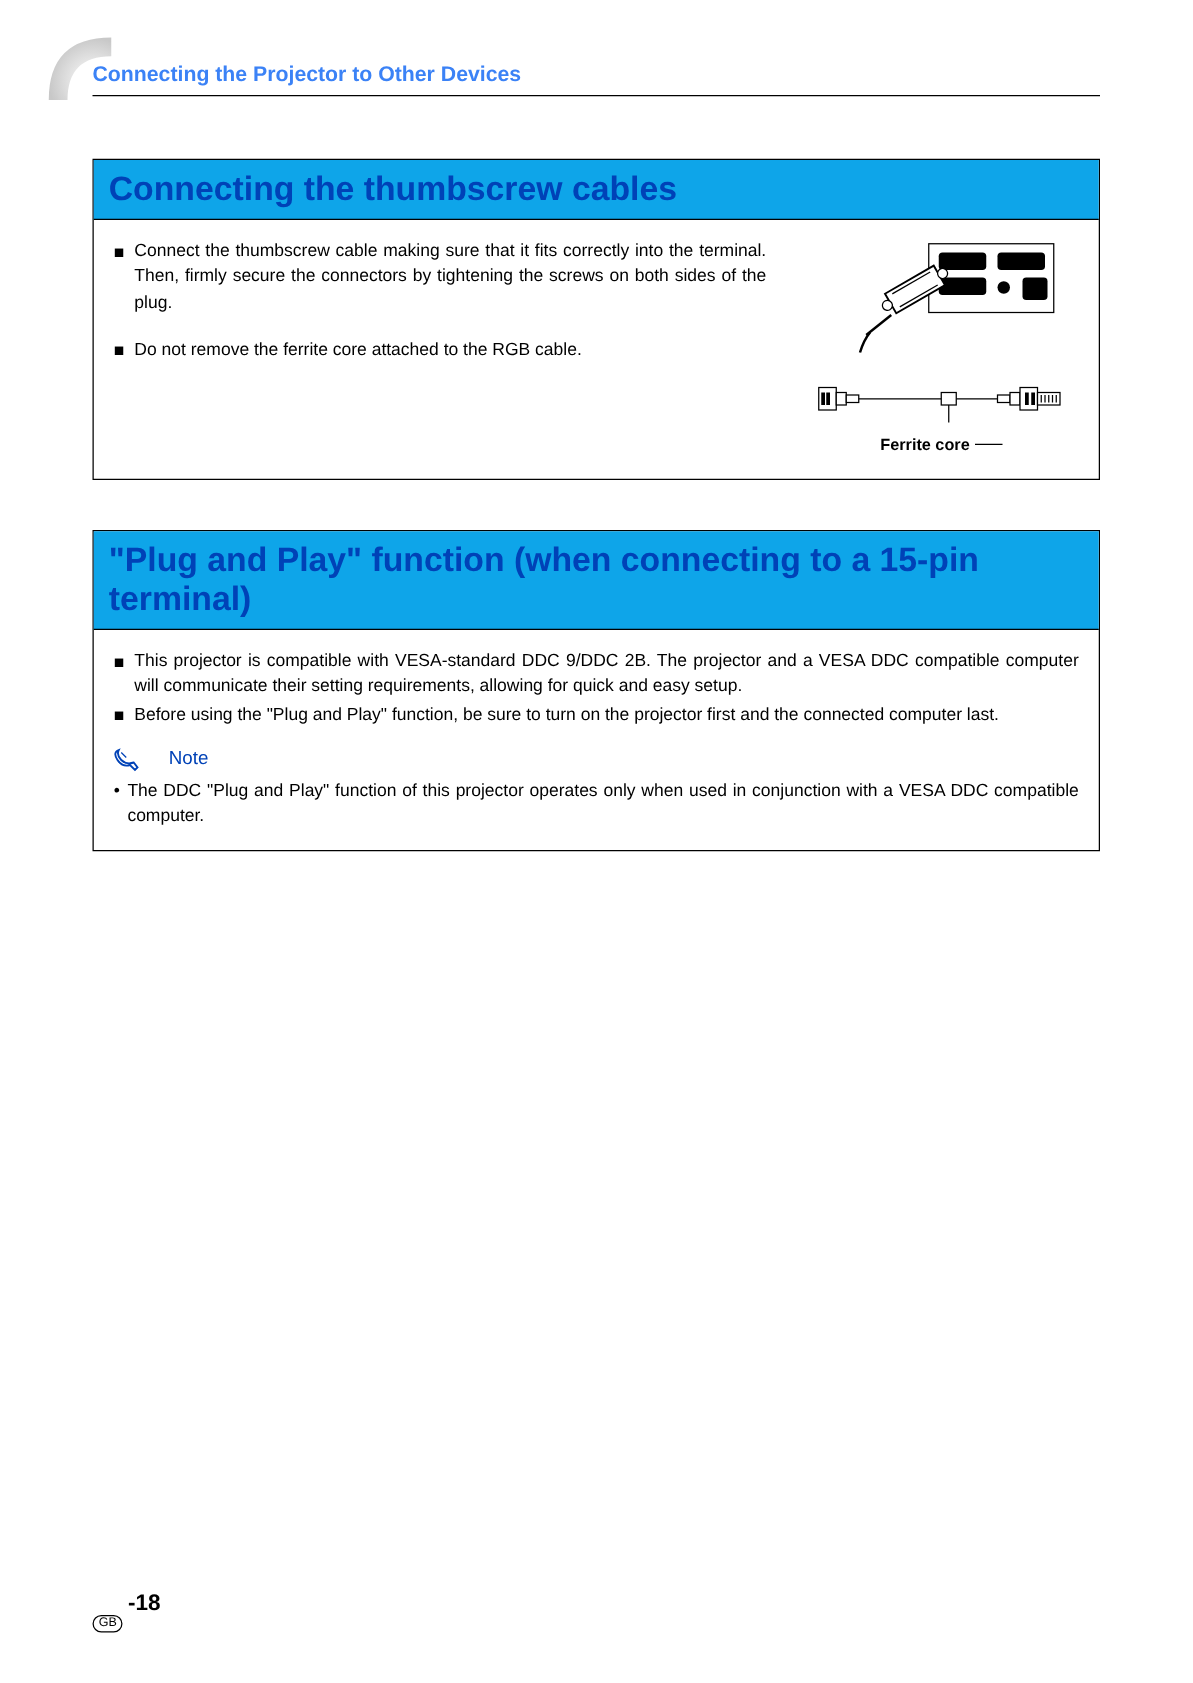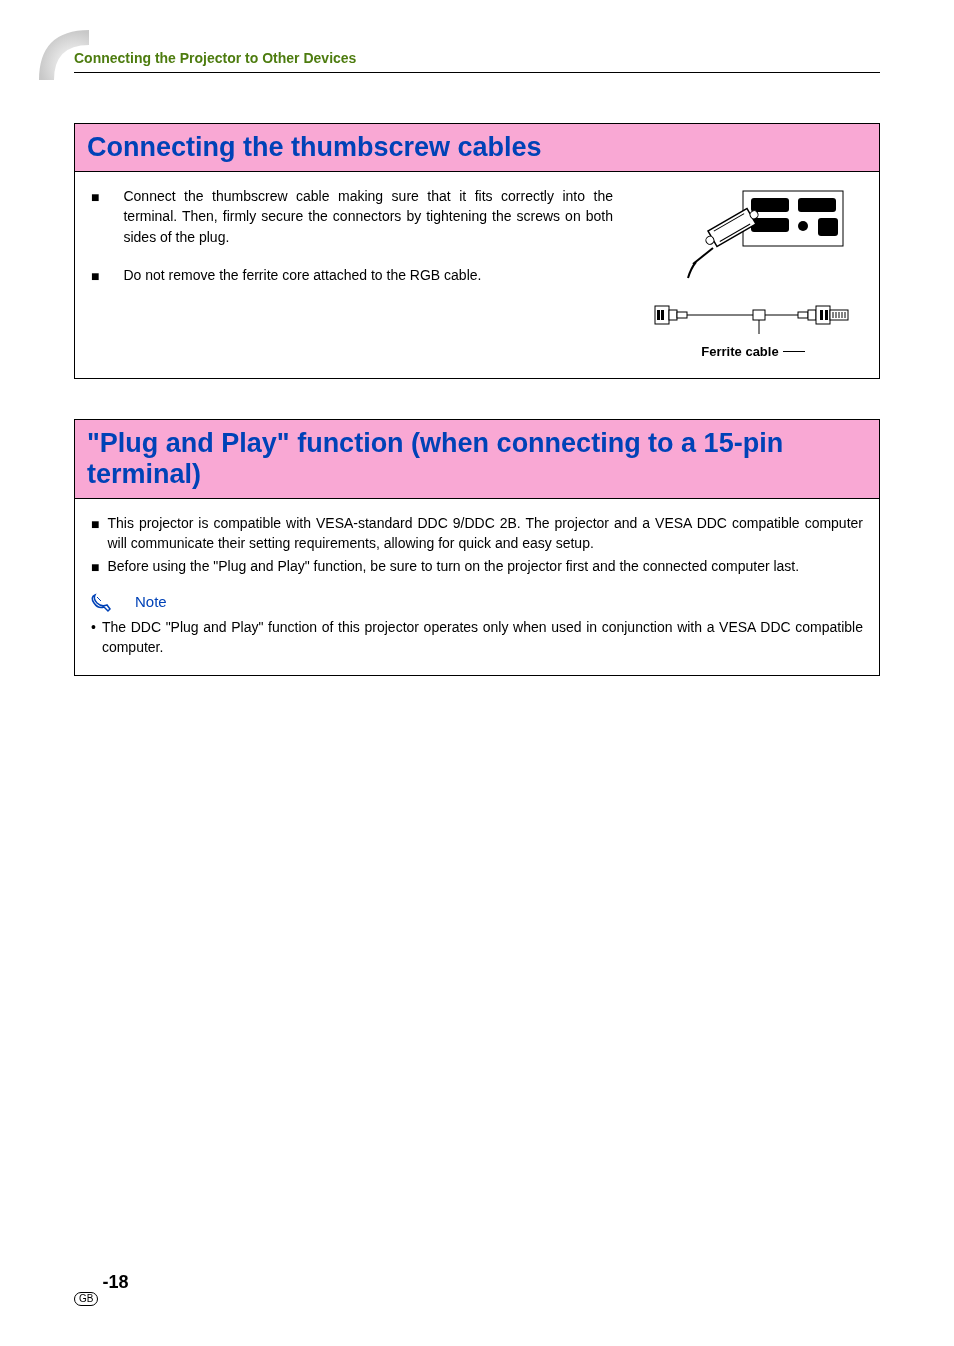--- a/index.html
+++ b/index.html
@@ -19,33 +19,33 @@
     margin-bottom: 50px;
   }
   .corner-shape {
     position: absolute;
     top: -25px;
     left: -40px;
     width: 60px;
     height: 60px;
   }
   .section-title {
-    font-size: 14px;
-    font-weight: bold;
-    color: #4d7c0f;
+    font-size: 17px;
+    font-weight: bold;
+    color: #3b82f6;
     padding-bottom: 6px;
     border-bottom: 1px solid #000;
   }
   .box {
     border: 1px solid #000;
     margin-bottom: 40px;
     padding: 0;
   }
   .box-header {
-    background: #f9a8d4;
+    background: #0ea5e9;
     border-bottom: 1px solid #000;
     padding: 8px 12px;
   }
   .box-header h2 {
     font-size: 27px;
     font-weight: bold;
     color: #0042b7;
   }
   .box-body {
     padding: 14px 16px 18px 16px;
@@ -70,21 +70,20 @@
   }
   .bullet-sq {
     font-size: 14px;
     line-height: 1.45;
     margin-top: 1px;
   }
   .bullet-text {
     font-size: 14px;
     line-height: 1.45;
     text-align: justify;
-    margin-left: 16px;
   }
   .bullet-text-wide {
     font-size: 14px;
     line-height: 1.45;
     text-align: justify;
   }
   .diagram-caption {
     font-size: 13px;
     font-weight: bold;
     margin-top: 8px;
@@ -225,21 +224,21 @@
               <rect x="167" y="14" width="3" height="10" fill="#000"></rect>
               <rect x="177" y="14" width="18" height="10" fill="#fff" stroke="#000"></rect>
               <line x1="180" y1="16" x2="180" y2="22" stroke="#000"></line>
               <line x1="183" y1="16" x2="183" y2="22" stroke="#000"></line>
               <line x1="186" y1="16" x2="186" y2="22" stroke="#000"></line>
               <line x1="189" y1="16" x2="189" y2="22" stroke="#000"></line>
               <line x1="192" y1="16" x2="192" y2="22" stroke="#000"></line>
             </svg>
           </div>
           <div>
-            <span class="diagram-caption">Ferrite cable</span><span class="diagram-caption-line"></span>
+            <span class="diagram-caption">Ferrite core</span><span class="diagram-caption-line"></span>
           </div>
         </div>
       </div>
     </div>
   </div>
 
   <div class="box">
     <div class="box-header">
       <h2>"Plug and Play" function (when connecting to a 15-pin terminal)</h2>
     </div>

